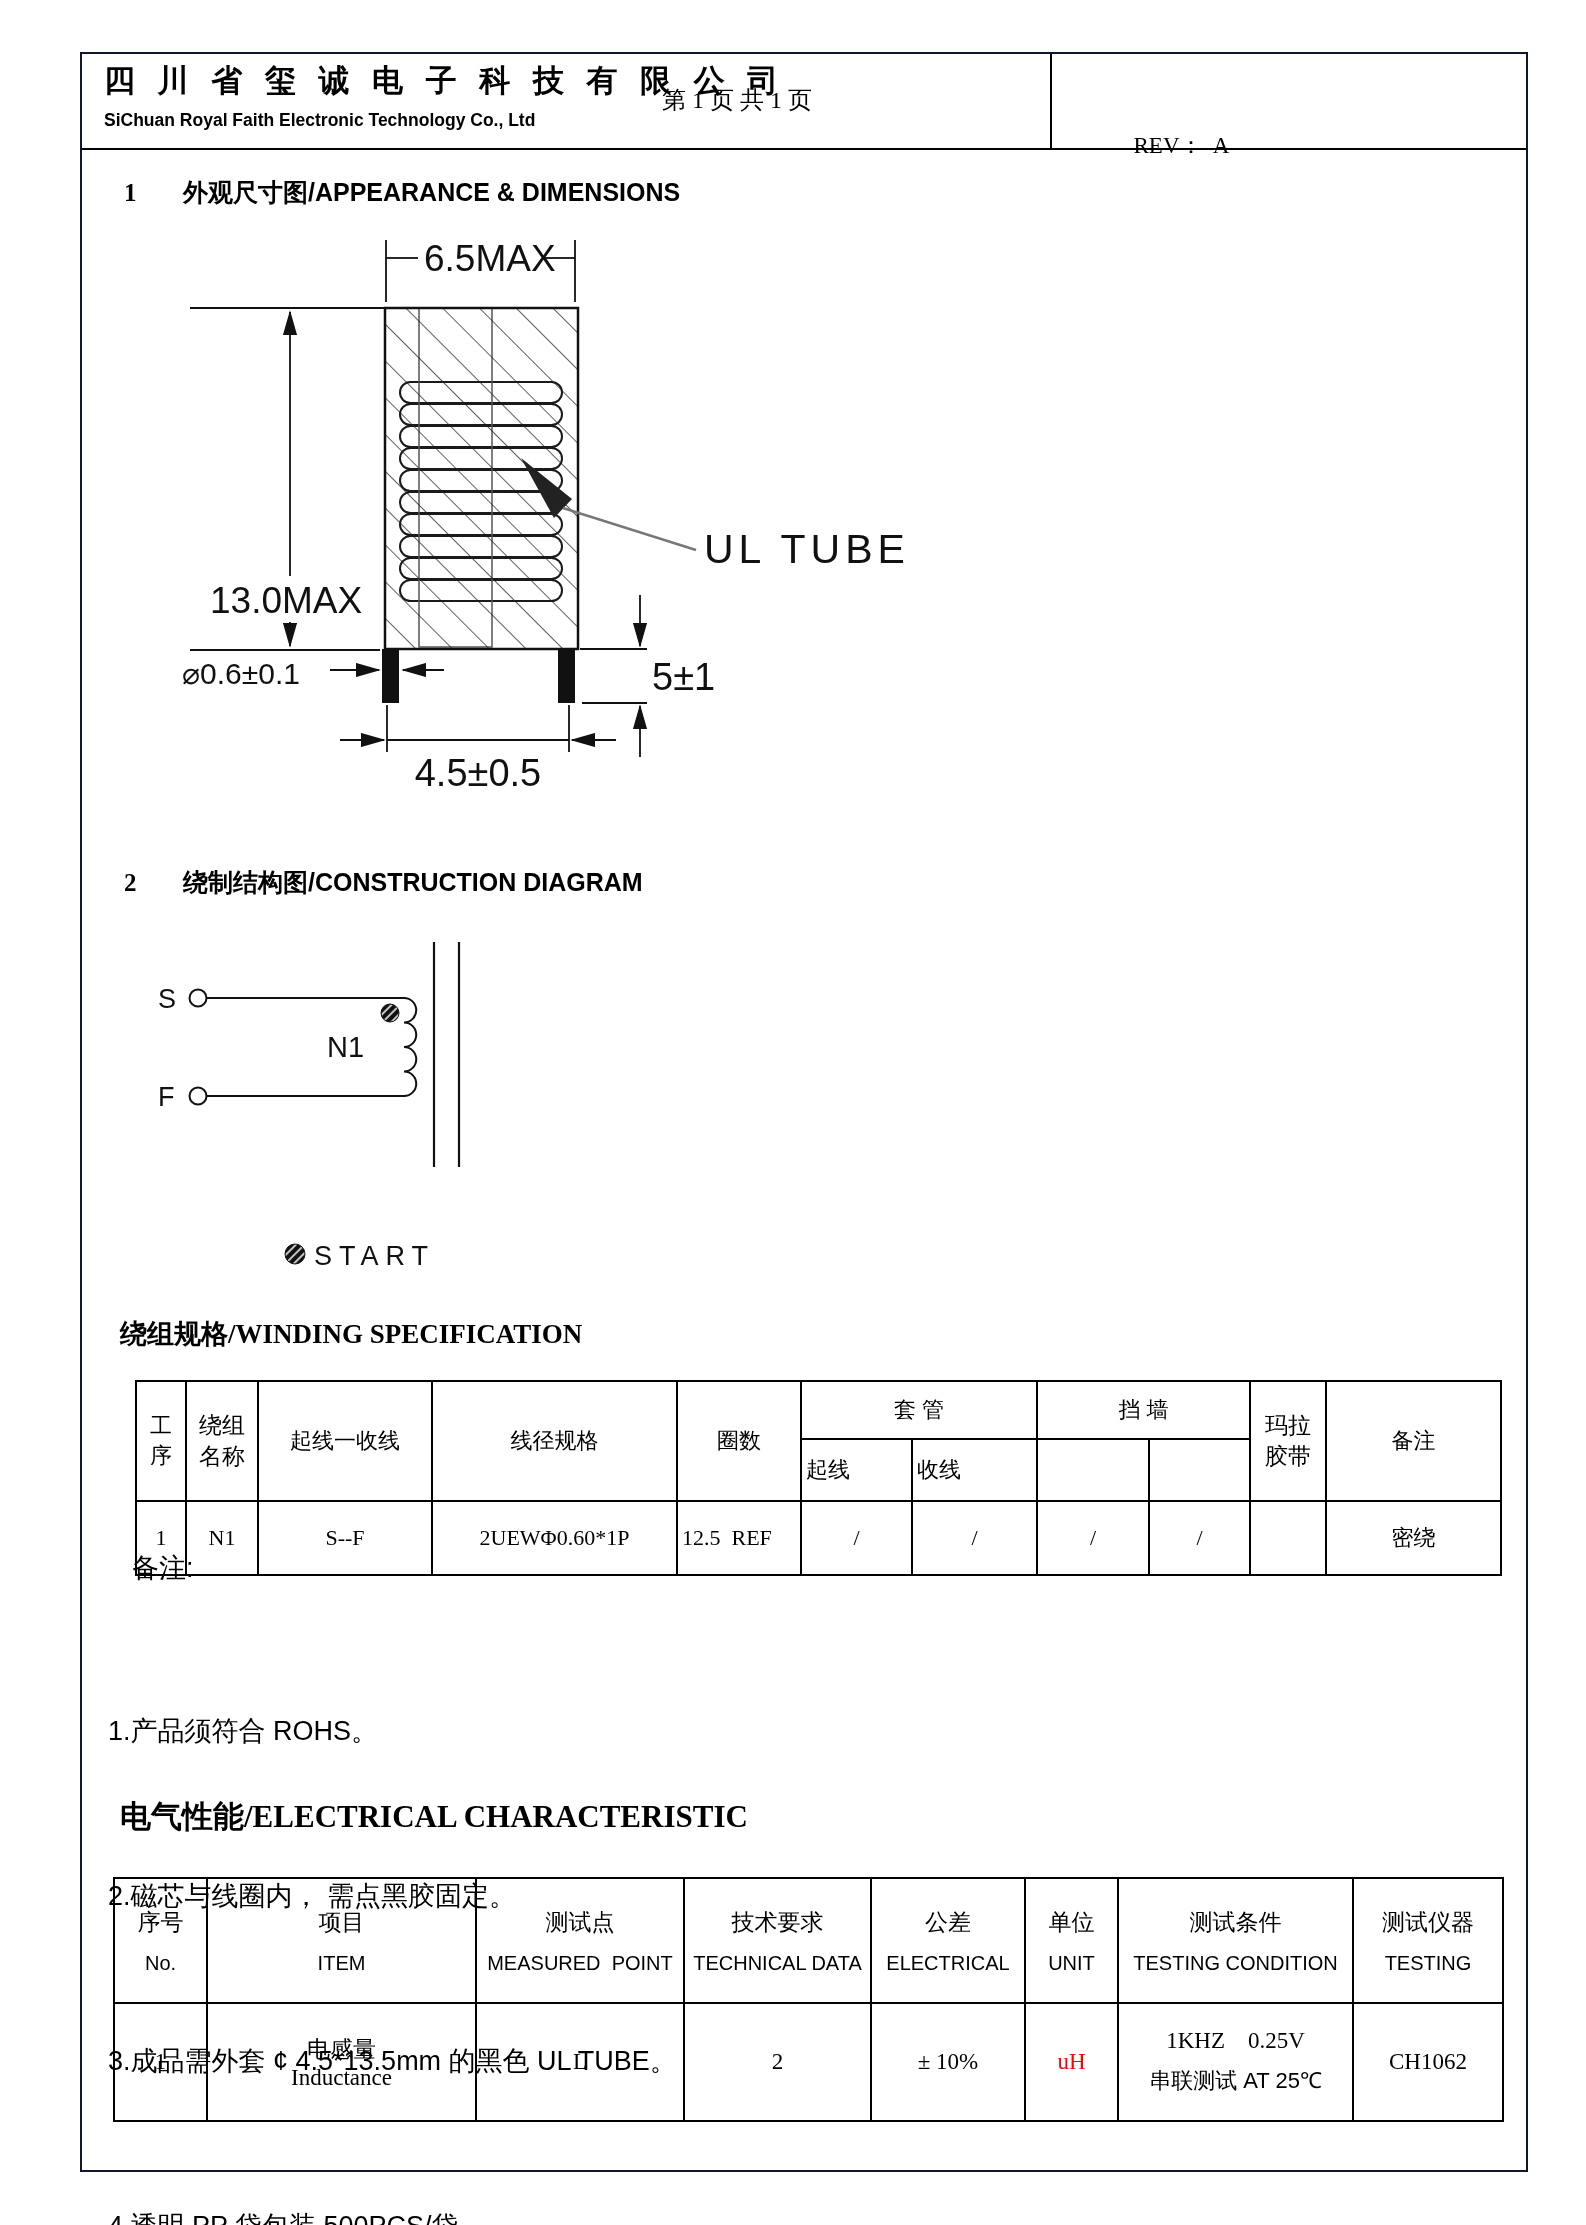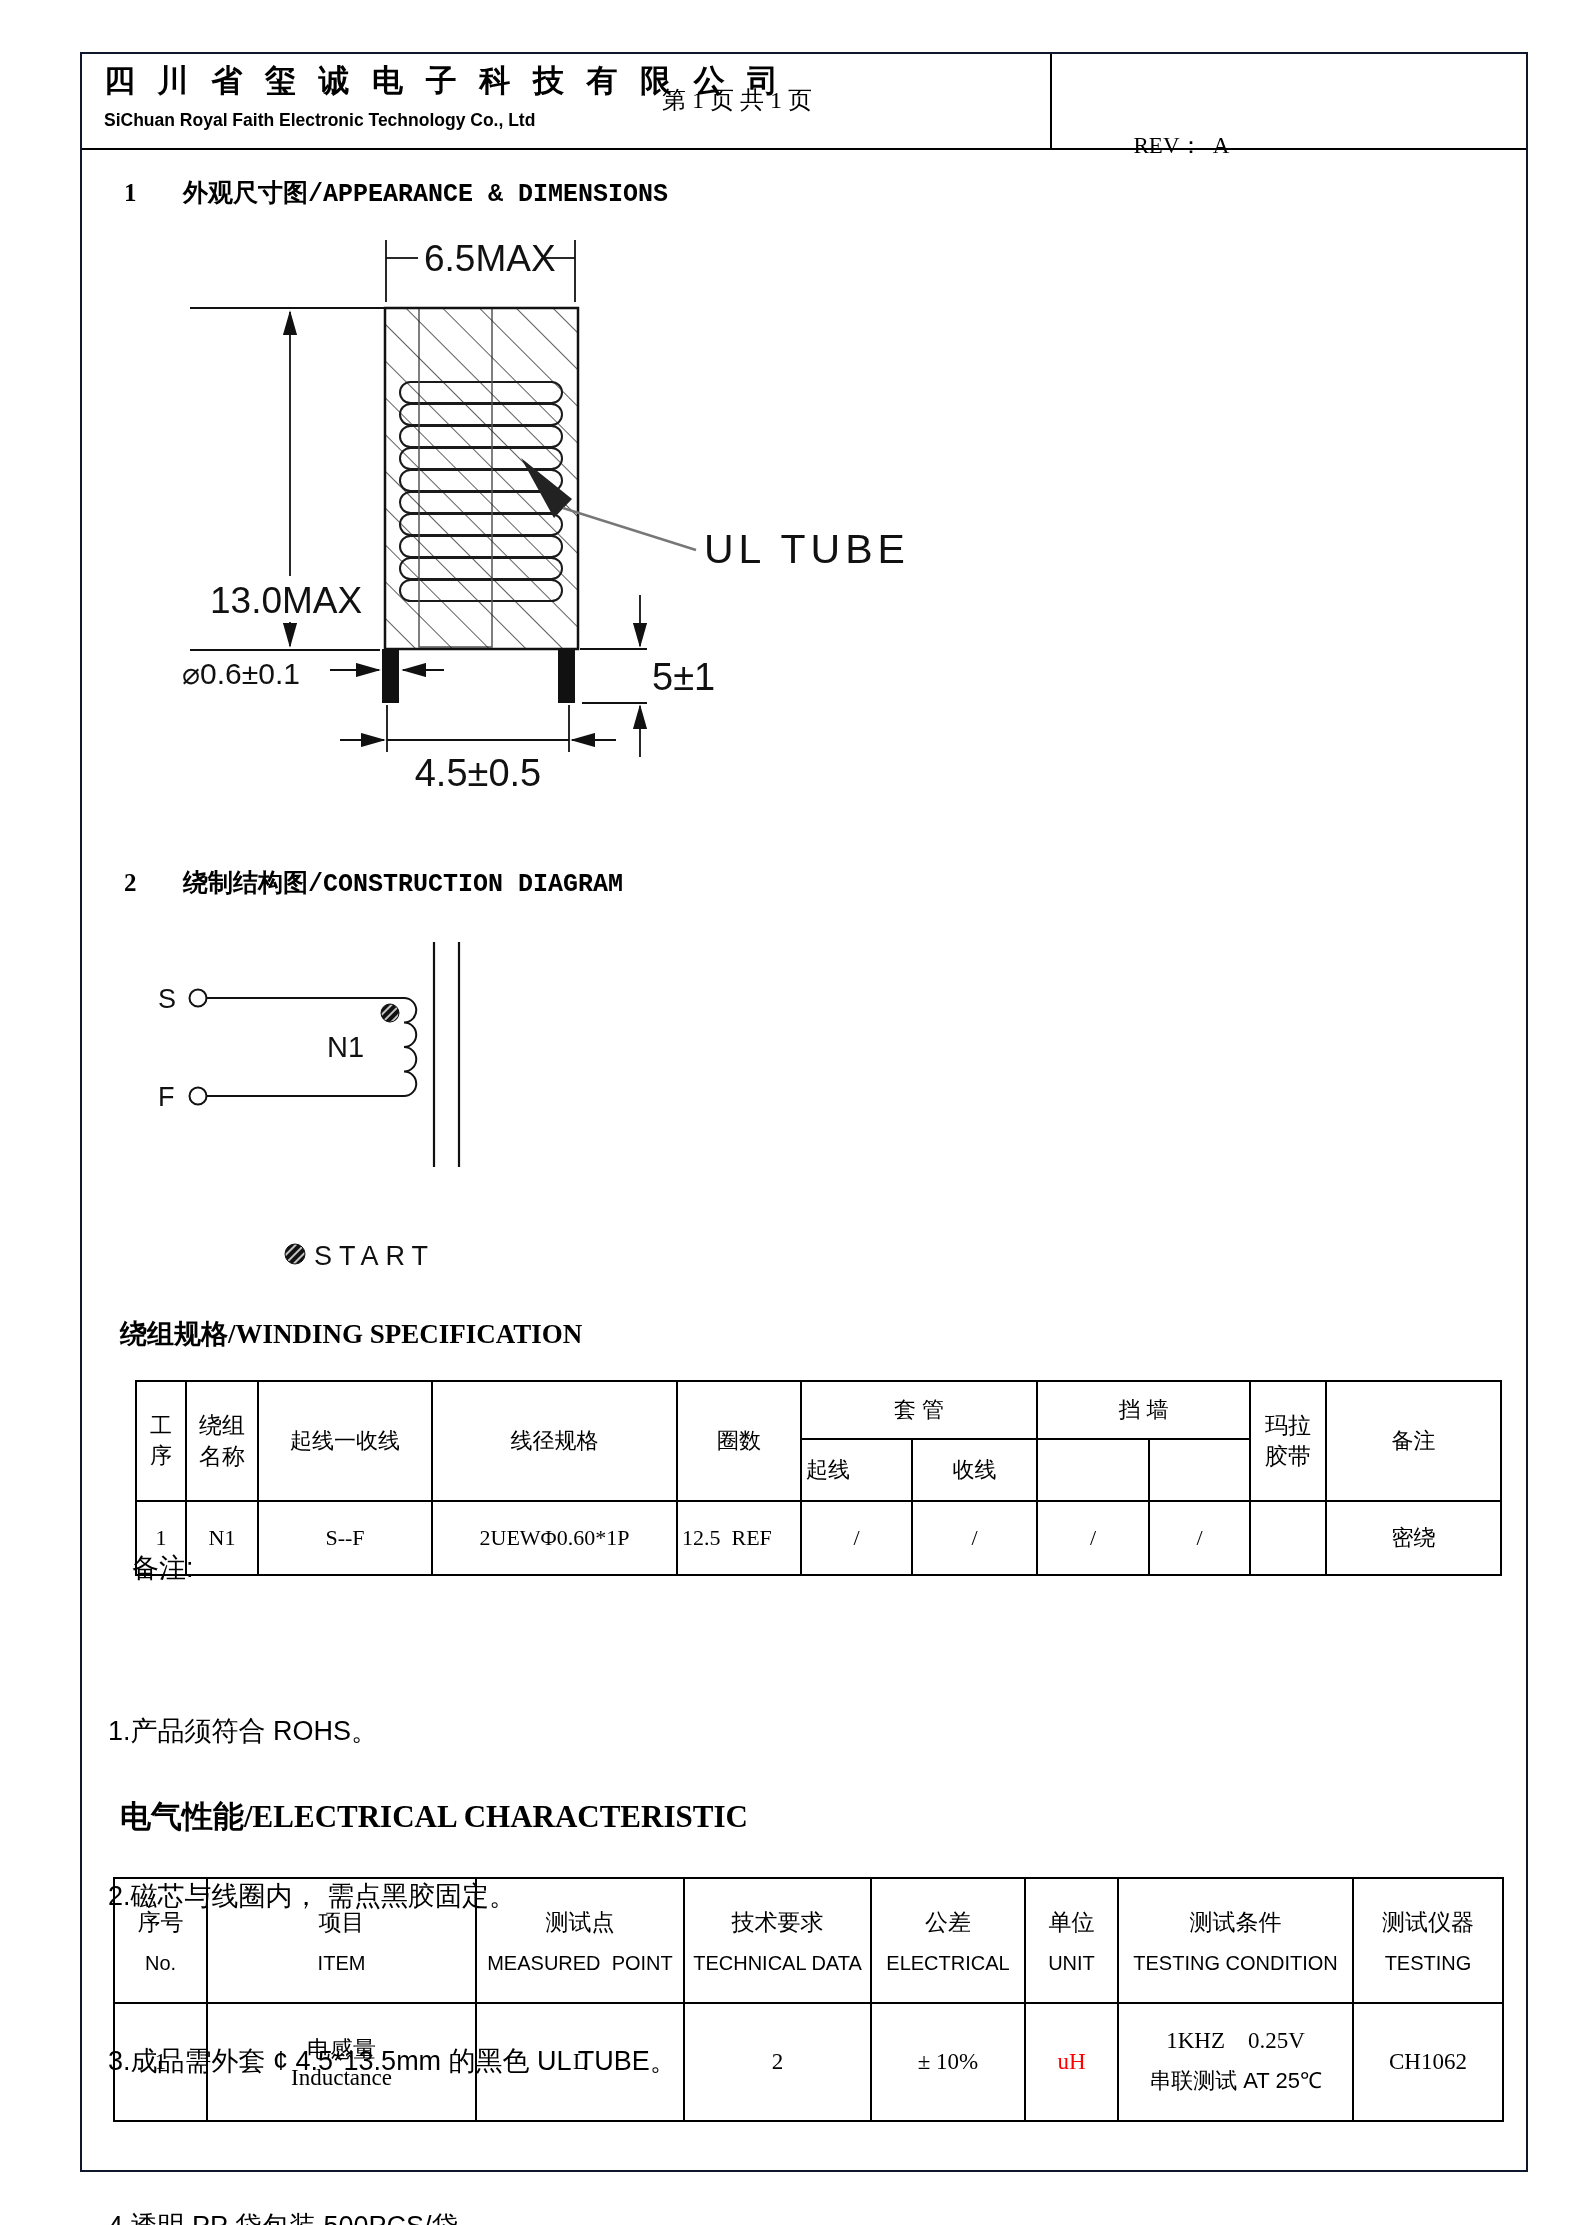--- a/index.html
+++ b/index.html
@@ -12,21 +12,21 @@
   .hdr{position:absolute;left:0;top:0;width:100%;height:96px;border-bottom:2px solid #000;box-sizing:border-box;}
   .co-cn{position:absolute;left:22px;top:6px;font-size:31px;font-weight:700;letter-spacing:7px;white-space:nowrap;}
   .co-en{position:absolute;left:22px;top:56px;font-size:17.5px;font-weight:700;white-space:nowrap;}
   .pginfo{position:absolute;left:580px;top:30px;width:280px;text-align:left;
           font-family:"Liberation Serif",serif;font-size:24px;white-space:pre;}
   .pnbox{position:absolute;left:968px;top:0;width:478px;height:94px;border-left:2px solid #000;box-sizing:border-box;
          font-family:"Liberation Serif",serif;font-size:23px;}
   .pnline{position:absolute;left:24px;white-space:pre;}
   
   .sec-num{font-family:"Liberation Serif",serif;font-weight:700;font-size:25px;}
-  .sec-title{font-weight:700;font-size:25px;font-family:Liberation Mono, monospace;white-space:nowrap;}
+  .sec-title{font-weight:700;font-size:25px;font-family:Liberation Sans, sans-serif;white-space:nowrap;}
   .big-title{font-weight:700;font-size:30px;font-family:"Liberation Serif","Liberation Sans",serif;white-space:nowrap;}
   
   table{border-collapse:collapse;table-layout:fixed;}
   td{border:2px solid #000;text-align:center;vertical-align:middle;padding:0 4px;overflow:hidden;}
   .wtbl td{font-size:22px;}
   .etbl td{font-size:23px;}
   .serif{font-family:"Liberation Serif",serif;}
   .pre{white-space:pre;}
   .en-sub{font-family:"Liberation Sans",sans-serif;font-size:20px;letter-spacing:0px;}
   .cn-line{font-size:23px;}
@@ -184,21 +184,21 @@
         <td colspan="2">套 管</td>
         <td colspan="2">挡 墙</td>
         <td rowspan="2" style="text-align:center;">
               <div class="cn-line">玛拉</div>
               <div class="cn-line">胶带</div>
             </td>
         <td rowspan="2">备注</td>
       </tr>
       <tr style="height:62px;padding-left:33px;">
         <td style="text-align:left;">起线</td>
-        <td style="text-align:center;">收线</td>
+        <td style="text-align:left;">收线</td>
         <td></td>
         <td></td>
       </tr>
       <tr style="height:74px;">
         <td class="serif">1</td>
         <td class="serif">N1</td>
         <td class="serif">S--F</td>
         <td class="serif">2UEWΦ0.60*1P</td>
         <td class="serif pre" style="text-align:left;">12.5  REF</td>
         <td class="serif">/</td>

